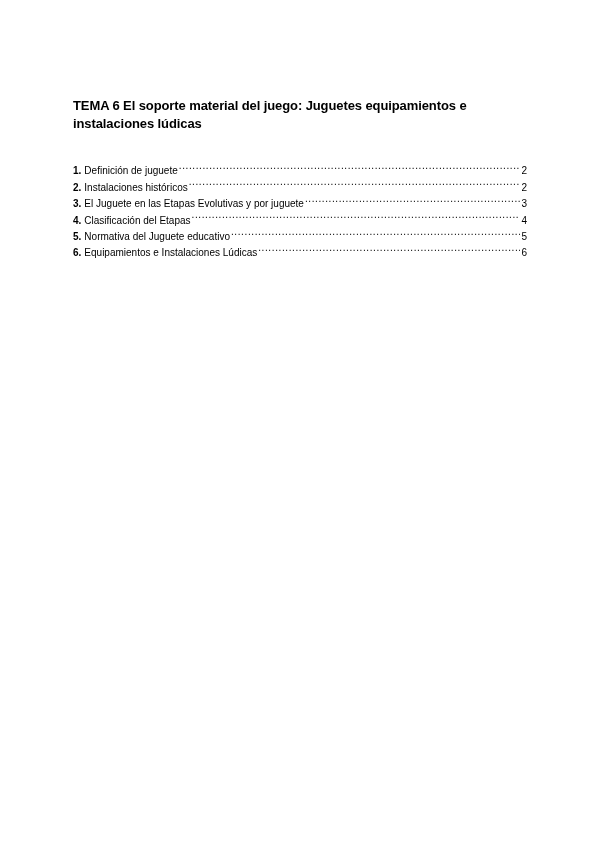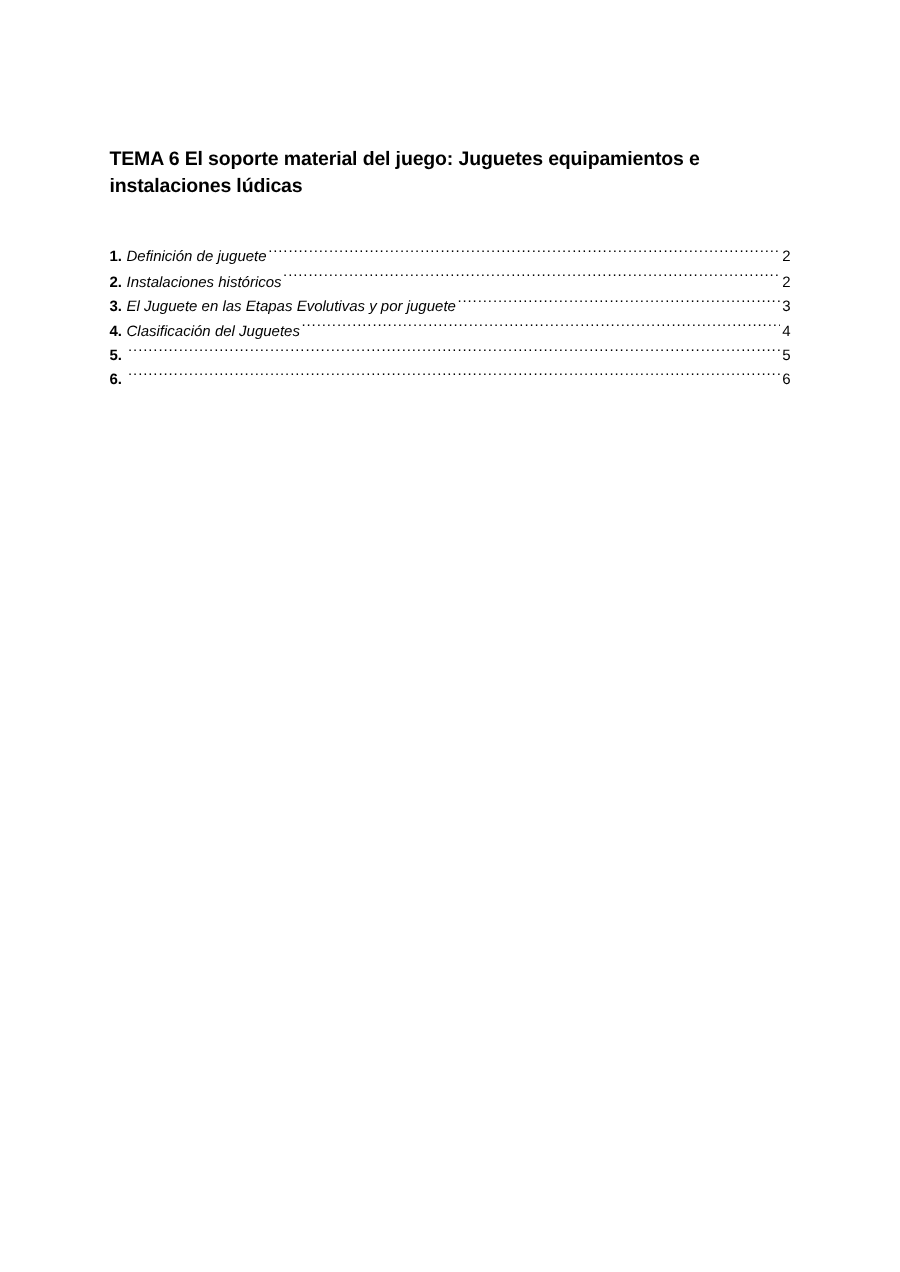--- a/index.html
+++ b/index.html
@@ -45,21 +45,20 @@
       font-size: 10px;
       line-height: 16.4px;
       white-space: nowrap;
     }
     .toc-num {
       font-weight: bold;
       margin-right: 3px;
     }
     .toc-label {
       flex: 0 0 auto;
-      font-style: italic;
     }
     .toc-leader {
       flex: 1 1 auto;
       overflow: hidden;
       margin: 0 1px;
       position: relative;
       height: 16.4px;
     }
     .toc-leader::after {
       content: "....................................................................................................................................................................................................................................................";
@@ -94,28 +93,30 @@
       <span class="toc-page">2</span>
     </div>
     <div class="toc-row">
       <span class="toc-num">3.</span>
       <span class="toc-label">El Juguete en las Etapas Evolutivas y por juguete</span>
       <span class="toc-leader"></span>
       <span class="toc-page">3</span>
     </div>
     <div class="toc-row">
       <span class="toc-num">4.</span>
-      <span class="toc-label">Clasificación del Juguetes</span>
+      <span class="toc-label">Clasificación del Etapas</span>
       <span class="toc-leader"></span>
       <span class="toc-page">4</span>
     </div>
     <div class="toc-row">
       <span class="toc-num">5.</span>
+      <span class="toc-label">Normativa del Juguete educativo</span>
       <span class="toc-leader"></span>
       <span class="toc-page">5</span>
     </div>
     <div class="toc-row">
       <span class="toc-num">6.</span>
+      <span class="toc-label">Equipamientos e Instalaciones Lúdicas</span>
       <span class="toc-leader"></span>
       <span class="toc-page">6</span>
     </div>
   </div>
 </div>
 
 </body></html>

